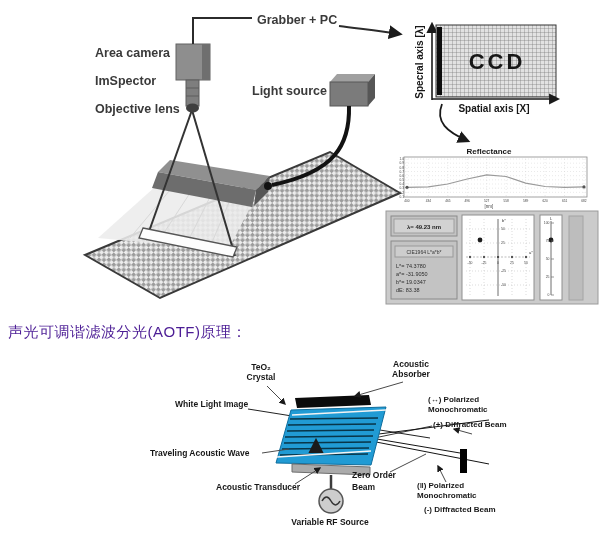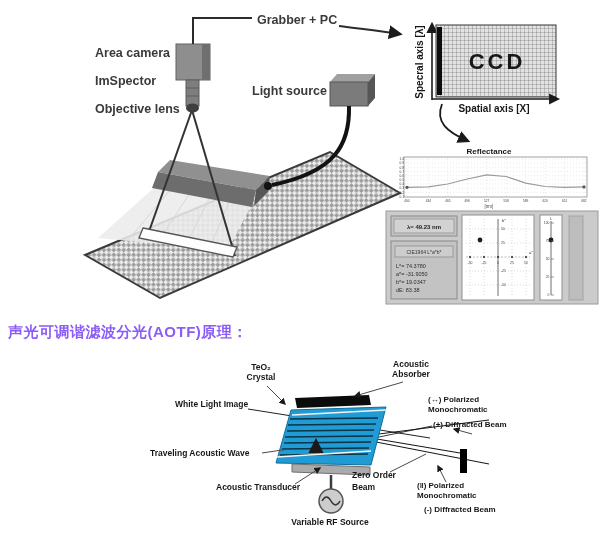--- a/index.html
+++ b/index.html
@@ -1,19 +1,19 @@
 <!DOCTYPE html>
 <html><head>
 <meta charset="utf-8">
 <style>
   html,body{margin:0;padding:0;background:#fff;}
   .page{position:relative;width:600px;height:536px;background:#fff;overflow:hidden;
         font-family:"Liberation Sans",sans-serif;}
-  .heading{position:absolute;left:8px;top:323px;font-size:15px;font-weight:bold;
-           color:#8b5cf6;letter-spacing:.5px;}
+  .heading{position:absolute;left:8px;top:323px;font-size:15px;font-weight:normal;
+           color:#4c1d95;letter-spacing:.5px;}
   svg text{font-family:"Liberation Sans",sans-serif;}
   .lbl{font-weight:bold;fill:#3a3a3a;}
   .lblB{font-weight:bold;fill:#171717;}
 </style>
 </head>
 <body>
 
 <div class="page">
 
   <svg width="600" height="315" viewBox="0 0 600 315" style="position:absolute;left:0;top:0;">

